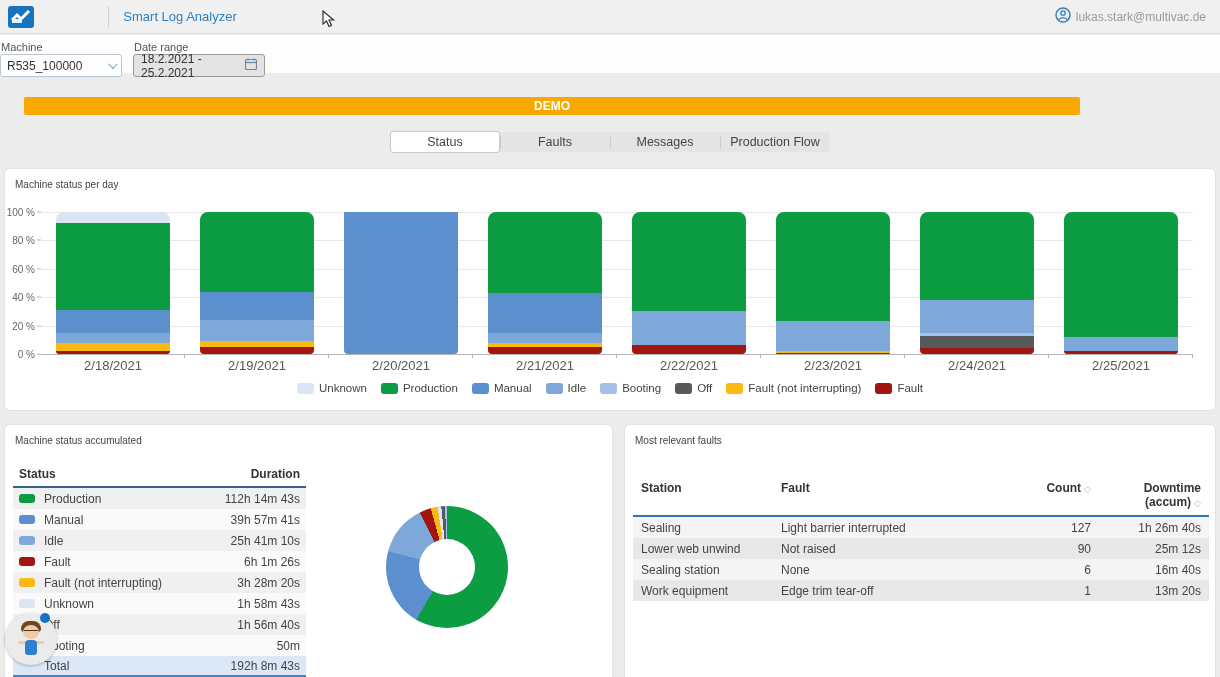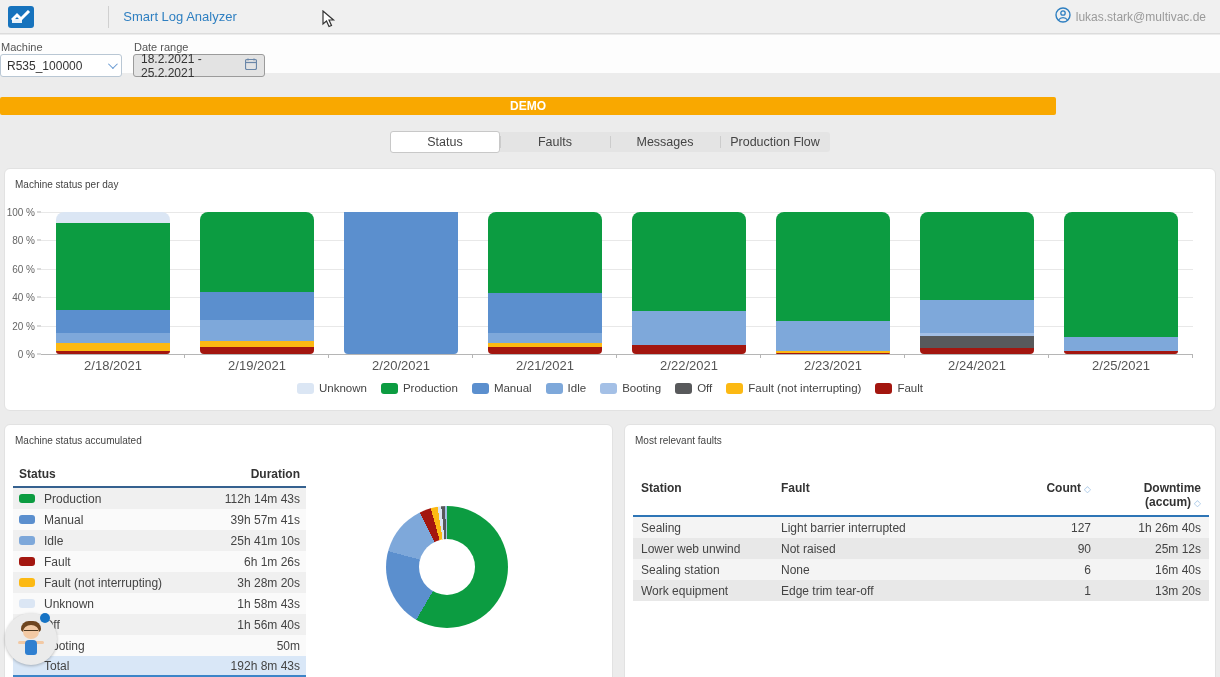--- a/index.html
+++ b/index.html
@@ -18,21 +18,21 @@
   .user { margin-left:auto; display:flex; align-items:center; gap:5px; padding-right:14px; color:#9a9a9a; font-size:12px; }
 
   
   .filters { position:absolute; left:0; top:35px; width:1220px; height:38px; background:#fdfdfd; }
   .f-label { position:absolute; font-size:11px; color:#555; }
   .machine-select { position:absolute; left:0; top:54px; width:122px; height:23px; background:#fff; border:1px solid #b9c7d4; border-radius:3px; display:flex; align-items:center; padding:0 6px; color:#333; }
   .chev { margin-left:auto; width:7px; height:7px; border-right:1.5px solid #6b9bd2; border-bottom:1.5px solid #6b9bd2; transform:rotate(45deg) translateY(-2px); }
   .date-input { position:absolute; left:133px; top:54px; width:132px; height:23px; background:#e3e3e3; border:1px solid #9b9b9b; border-radius:3px; display:flex; align-items:center; gap:6px; padding:0 7px; color:#333; }
 
   
-  .demo-banner { position:absolute; left:0; top:97px; width:1056px; height:18px; border-radius:2px; color:#fff; font-weight:bold; font-size:12px; display:flex; align-items:center; justify-content:center; }
+  .demo-banner { position:absolute; left:24px; top:97px; width:1056px; height:18px; border-radius:2px; color:#fff; font-weight:bold; font-size:12px; display:flex; align-items:center; justify-content:center; }
   .tabs { position:absolute; left:0; top:132px; width:1220px; display:flex; justify-content:center; }
   .tab-group { display:flex; background:#e4e4e4; border-radius:3px; }
   .tab { width:110px; text-align:center; padding:3px 0; font-size:12.5px; color:#444; position:relative; cursor:pointer; }
   .tab + .tab::before { content:""; position:absolute; left:0; top:4px; bottom:4px; width:1px; background:#cccccc; }
   .tab.active { background:#fff; border:1px solid #c8c8c8; border-radius:3px; margin:-1px 0; }
   .tab.active::before { display:none; }
 
   
   .card { position:absolute; background:#fff; border:1px solid #e2e2e2; border-radius:6px; }
   .card-title { font-size:10px; color:#444; }

